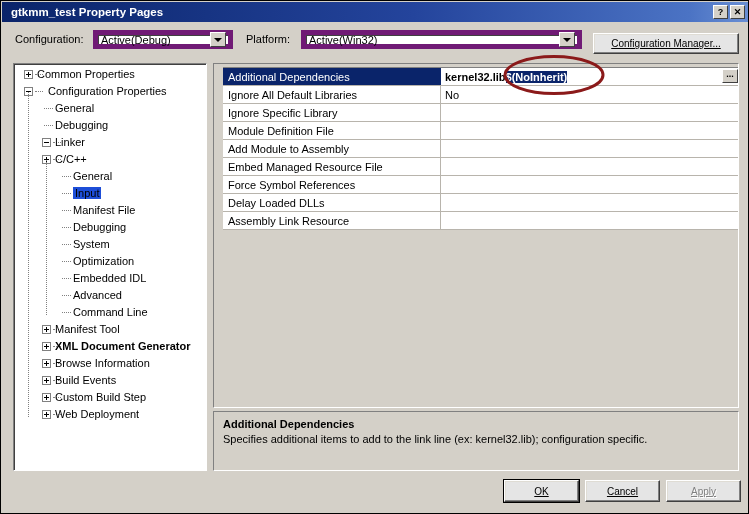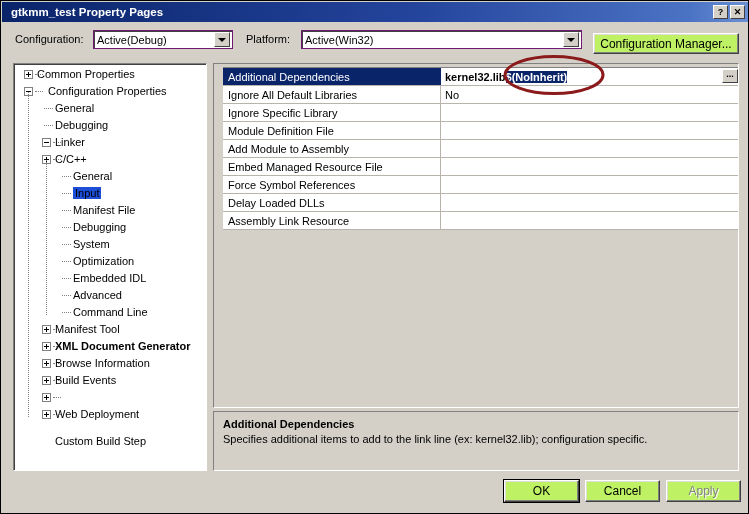--- a/index.html
+++ b/index.html
@@ -75,21 +75,21 @@
   .tr-label {
     position: absolute;
     font-size: 11px;
     color: #000000;
     white-space: nowrap;
   }
   .combo {
     position: absolute;
     height: 19px;
     background: #ffffff;
-    border: 1px solid #701a75;
+    border: 5px solid #701a75;
     box-shadow: inset 1px 1px 0 #404040;
     box-sizing: border-box;
     display: flex;
     align-items: center;
     justify-content: flex-end;
   }
   .combo-text {
     flex: 1 1 auto;
     padding-left: 3px;
     font-size: 11px;
@@ -112,36 +112,37 @@
   }
   .combo-arrow::after {
     content: "";
     position: absolute;
     left: 3px; top: 5px;
     border-left: 4px solid transparent;
     border-right: 4px solid transparent;
     border-top: 4px solid #000000;
   }
   .btn {
-    background: #bef264;
+    background: #e5e5e5;
     border-top: 1px solid #ffffff;
     border-left: 1px solid #ffffff;
     border-right: 1px solid #404040;
     border-bottom: 1px solid #404040;
     box-shadow: inset -1px -1px 0 #808080, inset 1px 1px 0 #dfdcd4;
     box-sizing: border-box;
     font-family: "Liberation Sans", sans-serif;
-    font-size: 12px;
+    font-size: 10px;
     color: #000000;
     text-align: center;
     cursor: default;
     display: flex;
     align-items: center;
     justify-content: center;
     white-space: nowrap;
+    text-decoration: underline;
   }
   #cfg-manager-btn {
     position: absolute;
     left: 592px; top: 32px;
     width: 146px; height: 21px;
   }
 
   
   #treepanel {
     position: absolute;
@@ -456,21 +457,21 @@
         <div class="tree-label" style="left: 41px;">Browse Information</div>
       </div>
       <div class="tree-row">
         <div class="tree-expander plus" style="left: 28px;"></div>
         <div class="tree-dots" style="left: 39px;"></div>
         <div class="tree-label" style="left: 41px;">Build Events</div>
       </div>
       <div class="tree-row">
         <div class="tree-expander plus" style="left: 28px;"></div>
         <div class="tree-dots" style="left: 39px;"></div>
-        <div class="tree-label" style="left: 41px; margin-top: 44px;">Custom Build Step</div>
+        <div class="tree-label" style="left: 41px;">Custom Build Step</div>
       </div>
       <div class="tree-row">
         <div class="tree-expander plus" style="left: 28px;"></div>
         <div class="tree-dots" style="left: 39px;"></div>
         <div class="tree-label" style="left: 41px;">Web Deployment</div>
       </div>
       <div class="tree-vline" style="left: 14px; top: 28px; height: 325px;"></div>
       <div class="tree-vline" style="left: 32px; top: 96px; height: 155px;"></div>
     </div>
 

